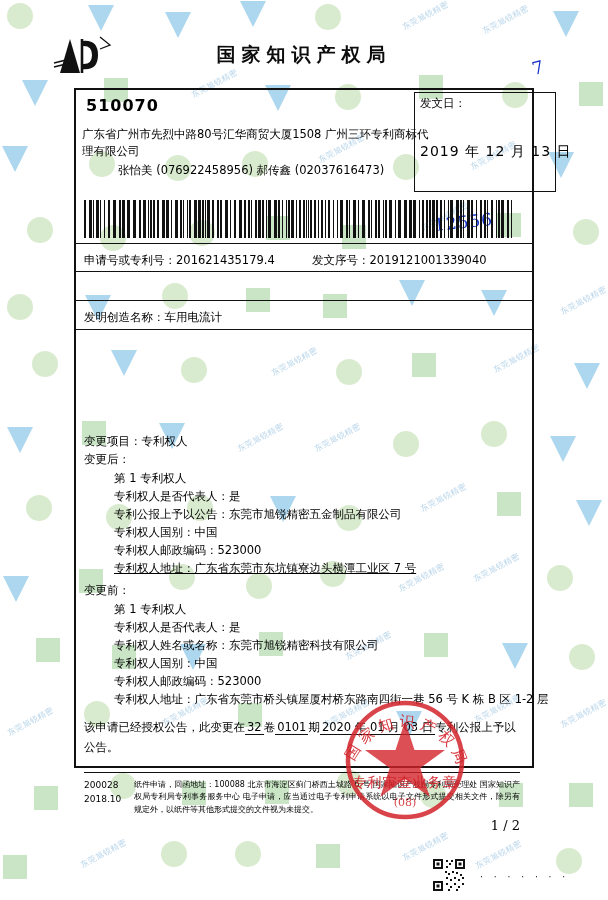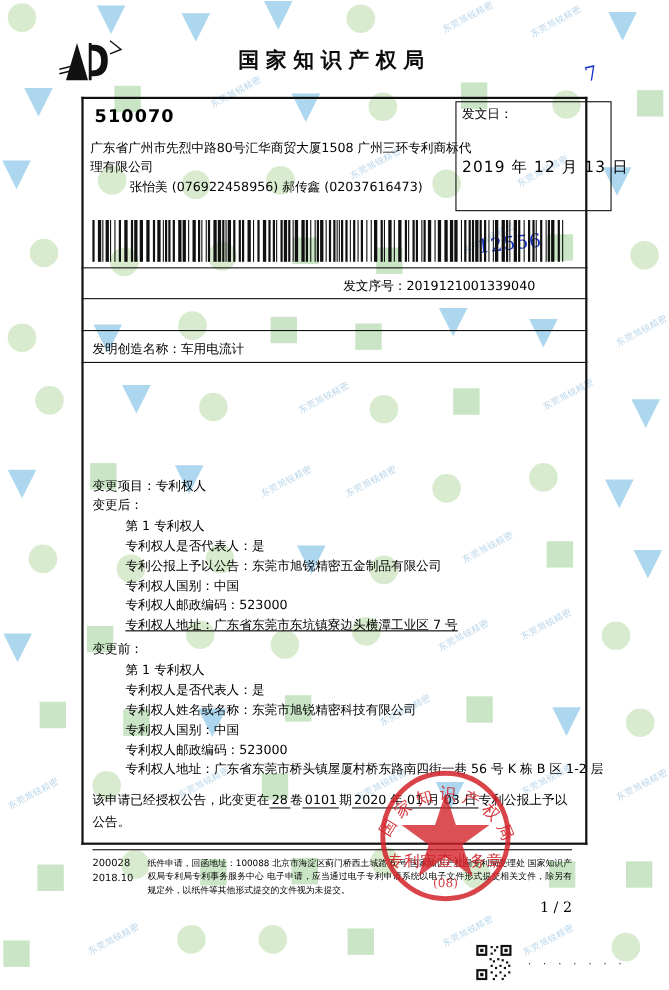--- a/index.html
+++ b/index.html
@@ -331,20 +331,23 @@
       <i style="left: 400px; width: 2px;"></i>
       <i style="left: 403px; width: 1px;"></i>
       <i style="left: 407px; width: 2px;"></i>
       <i style="left: 412px; width: 1px;"></i>
       <i style="left: 414px; width: 2px;"></i>
       <i style="left: 417px; width: 3px;"></i>
       <i style="left: 423px; width: 2px;"></i>
       <i style="left: 427px; width: 1px;"></i>
     </div>
 
+  <div class="field" id="f-appno">
+    <span>申请号或专利号：</span><span>201621435179.4</span>
+  </div>
   <div class="field" id="f-docno">
     <span>发文序号：</span><span>2019121001339040</span>
   </div>
   <div class="field" id="f-title">
     <span>发明创造名称：</span><span>车用电流计</span>
   </div>
 
 
 
   <div class="body-line" id="l-chg-item">变更项目：专利权人</div>
@@ -358,21 +361,21 @@
 
   <div class="body-line" id="l-chg-before">变更前：</div>
   <div class="body-line blk2" id="b2-0">第 1 专利权人</div>
   <div class="body-line blk2" id="b2-1">专利权人是否代表人：是</div>
   <div class="body-line blk2" id="b2-2">专利权人姓名或名称：东莞市旭锐精密科技有限公司</div>
   <div class="body-line blk2" id="b2-3">专利权人国别：中国</div>
   <div class="body-line blk2" id="b2-4">专利权人邮政编码：523000</div>
   <div class="body-line blk2" id="b2-5">专利权人地址：广东省东莞市桥头镇屋厦村桥东路南四街一巷 56 号 K 栋 B 区 1-2 层</div>
 
   <div id="para2">
-    <span>该申请已经授权公告，此变更在</span><span class="u">28</span><span>卷</span><span class="u">0101</span><span>期</span><span class="u">2020 年 01 月 03 日</span><span>专利公报上予以公告。</span>
+    <span>该申请已经授权公告，此变更在</span><span class="u">32</span><span>卷</span><span class="u">0101</span><span>期</span><span class="u">2020 年 01 月 03 日</span><span>专利公报上予以公告。</span>
   </div>
 
   <div id="footline"></div>
   <div id="f-left">
     <div>200028</div>
     <div>2018.10</div>
   </div>
   <div id="f-right">纸件申请，回函地址：100088 北京市海淀区蓟门桥西土城路 6 号 国家知识产权局专利局受理处 国家知识产权局专利局专利事务服务中心 电子申请，应当通过电子专利申请系统以电子文件形式提交相关文件，除另有规定外，以纸件等其他形式提交的文件视为未提交。</div>
   <div id="pageno">1 / 2</div>
 </div>

